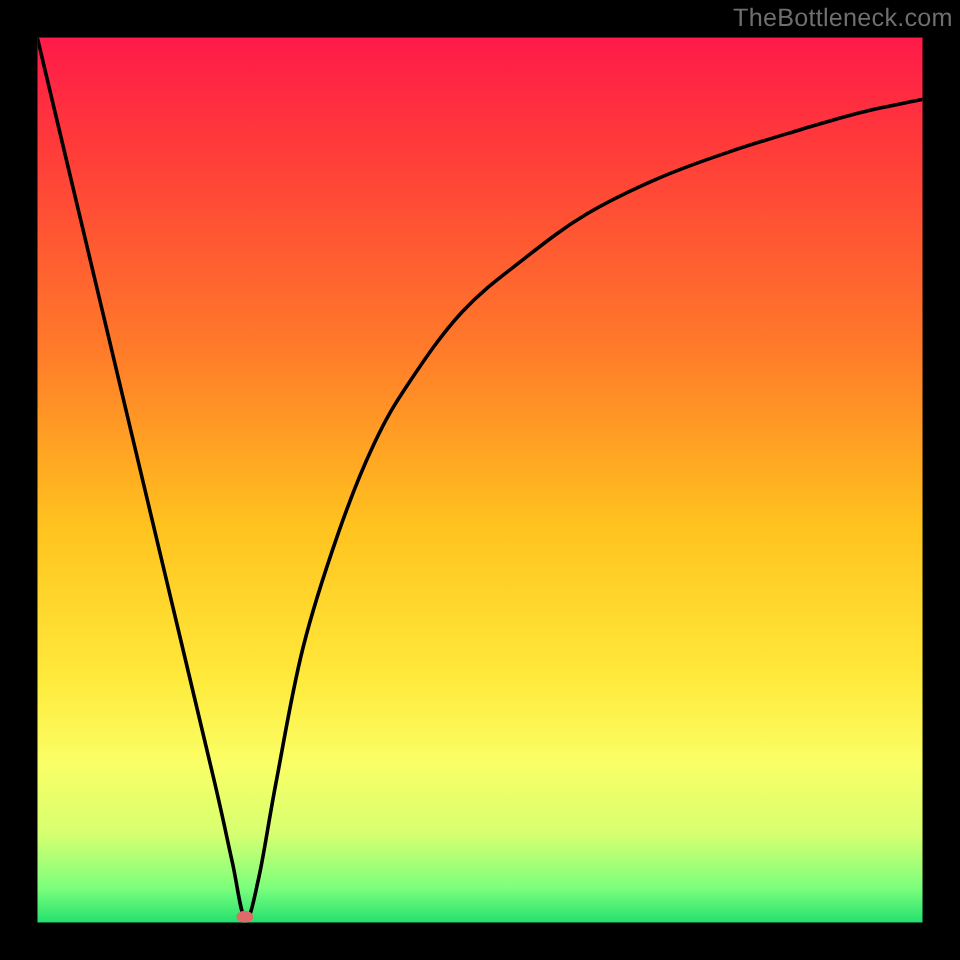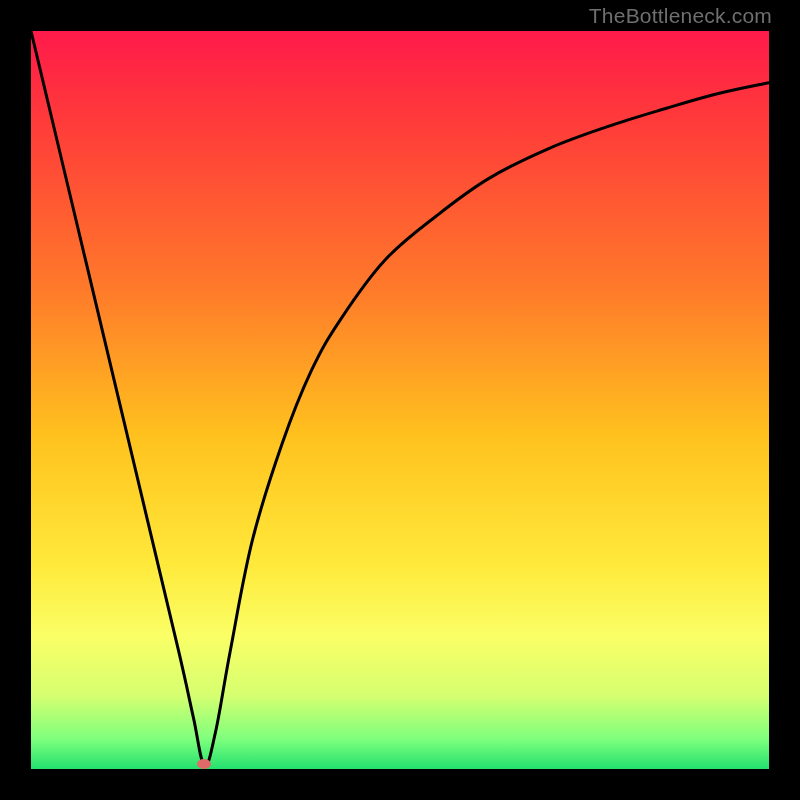--- a/index.html
+++ b/index.html
@@ -37,21 +37,21 @@
   .curve-svg {
     position: absolute;
     left: 0;
     top: 0;
     width: 738px;
     height: 738px;
   }
   .watermark {
     position: absolute;
     top: 4px;
-    right: 28px;
+    right: 6px;
     color: #6f6f6f;
     font-size: 21px;
     font-weight: 500;
     letter-spacing: 0.2px;
   }
   .marker {
     position: absolute;
     width: 14px;
     height: 10px;
     border-radius: 50%;

